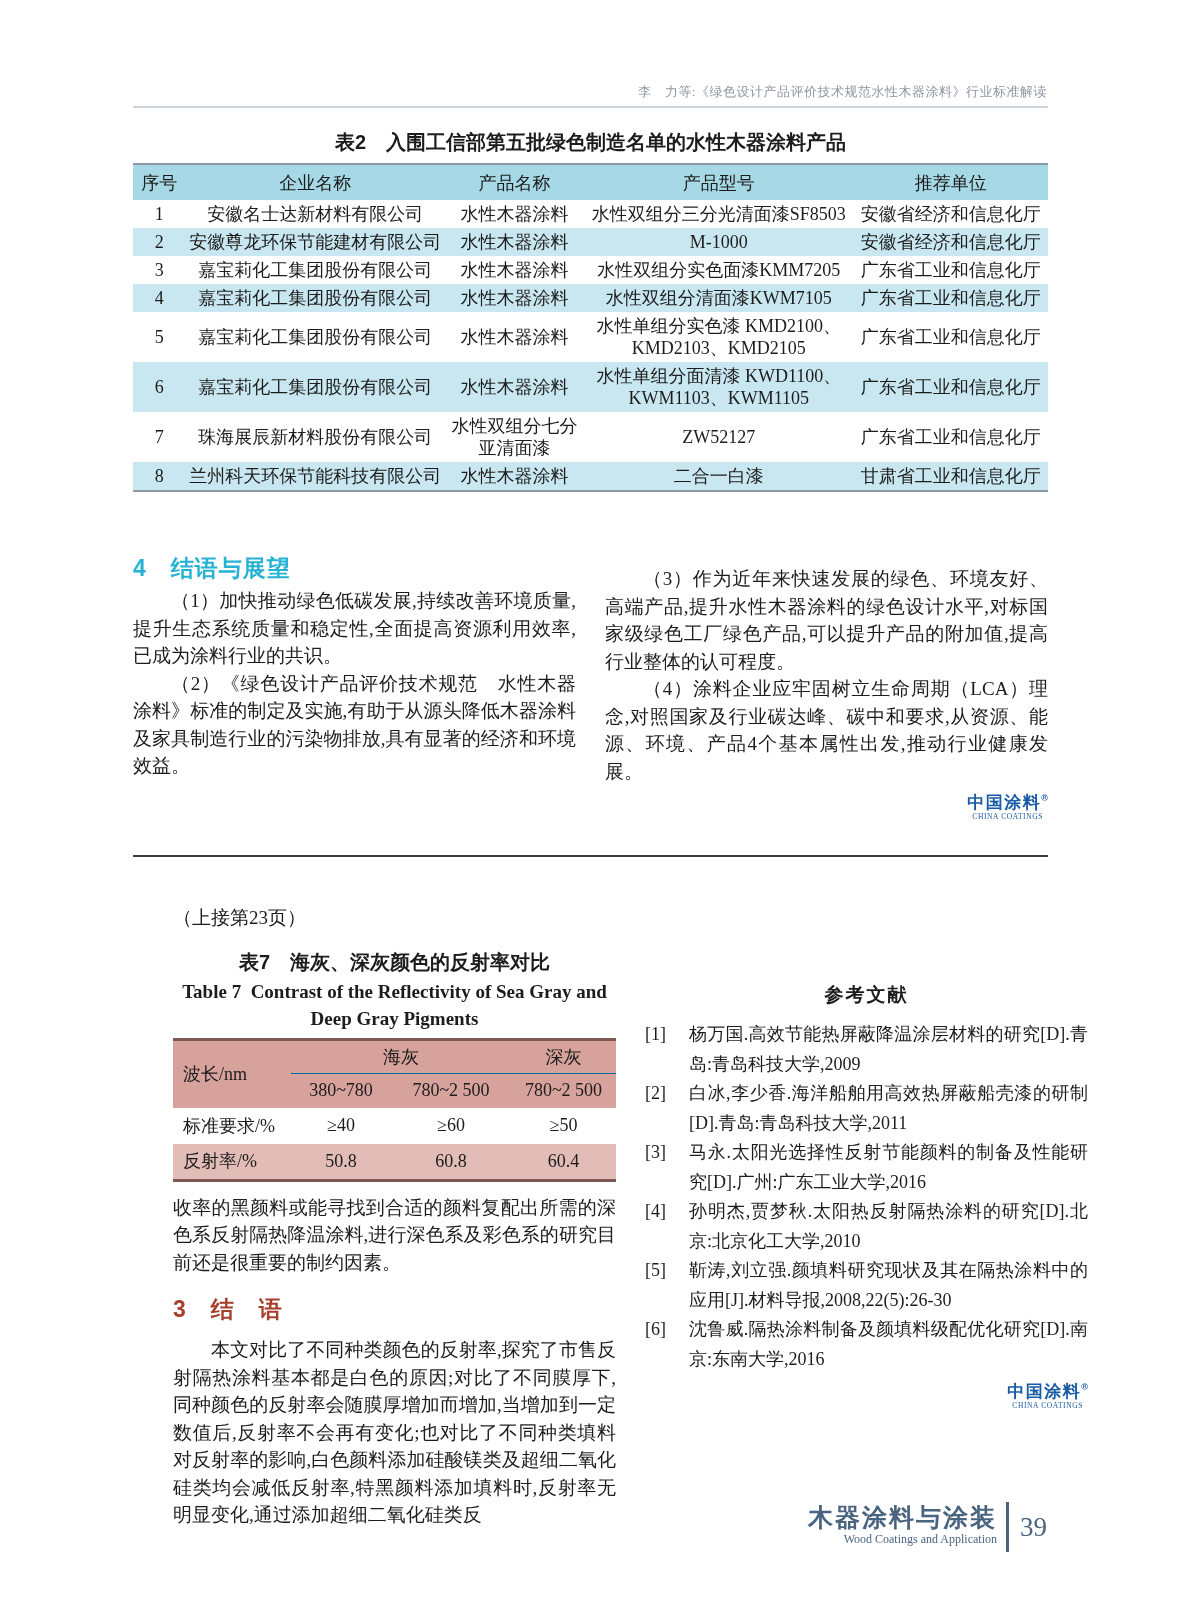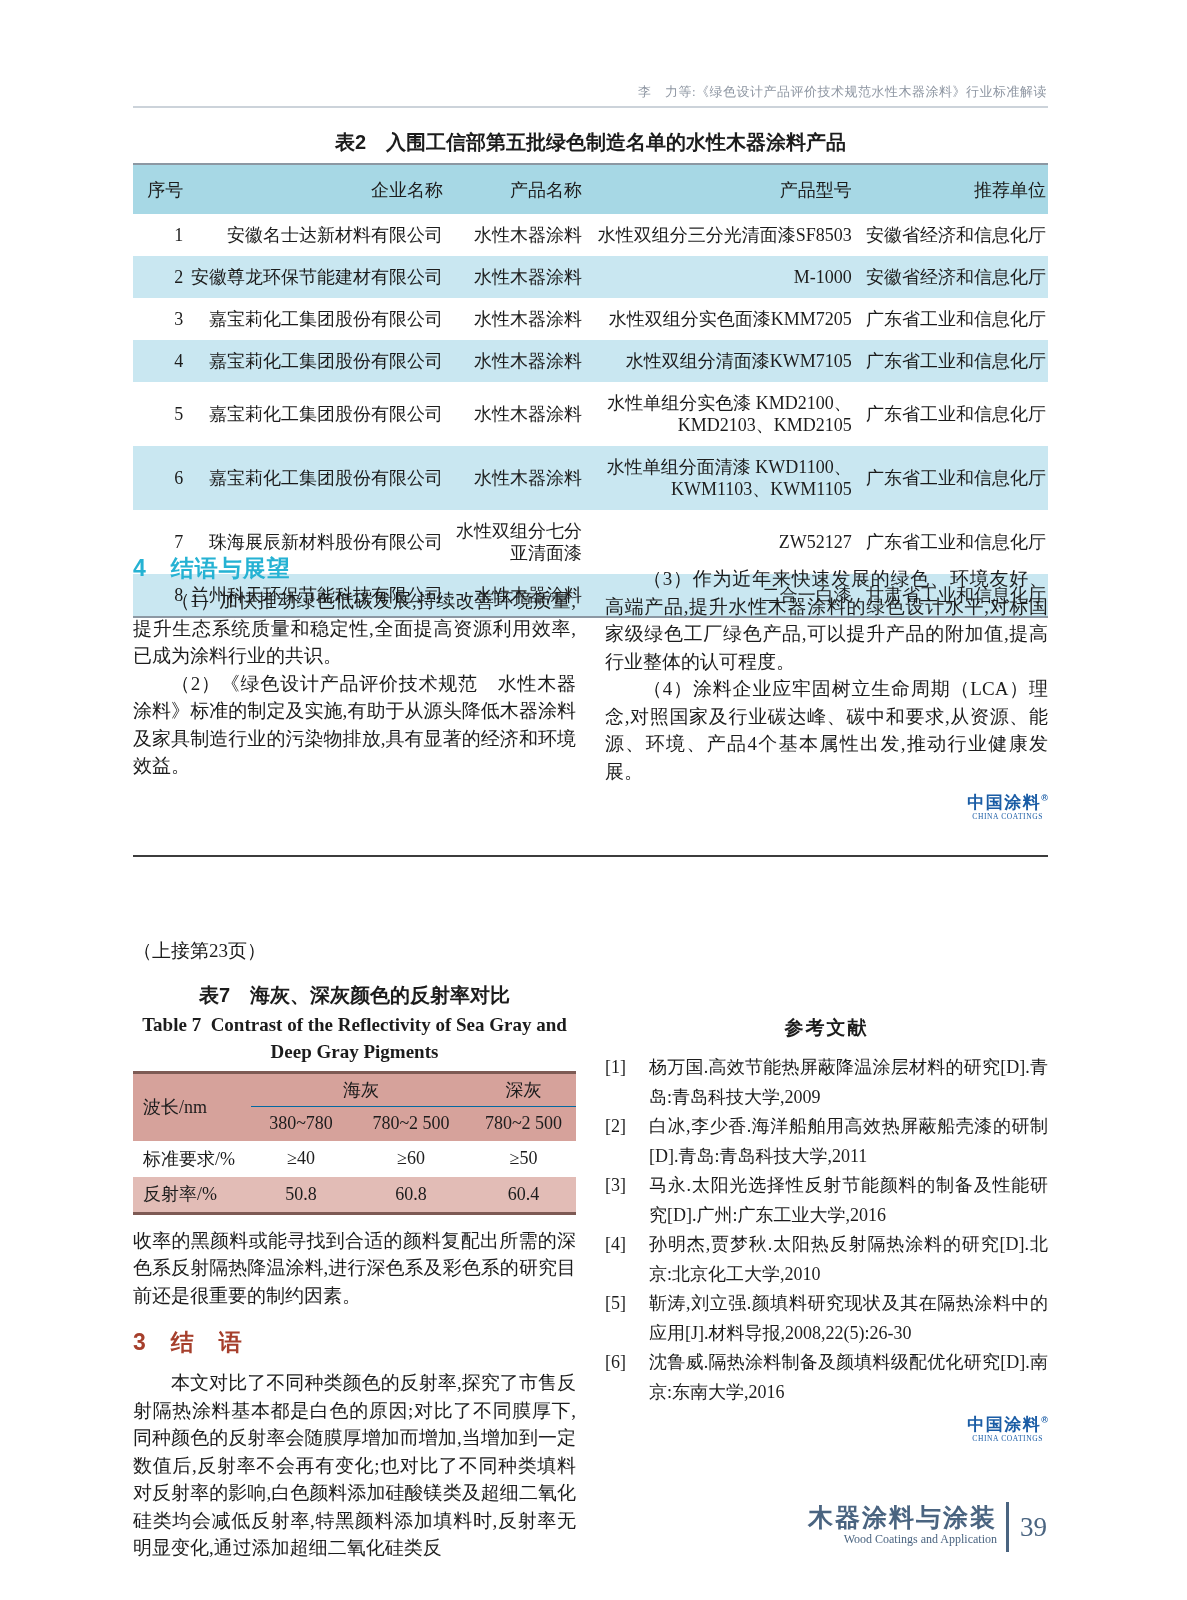--- a/index.html
+++ b/index.html
@@ -19,29 +19,29 @@
   .t-title-en { text-align:center; font-weight:bold; font-size:19px; line-height:27px; margin-top:4px; }
 
   
   .table2-block { position:absolute; left:133px; top:130px; width:915px; }
   table.t2 {
     width:100%; border-collapse:collapse; margin-top:9px;
     border-top:2px solid #8c98a3; border-bottom:2px solid #8c98a3;
     font-size:18px; table-layout:fixed;
   }
   .t2 th { font-weight:normal; height:29px; background:#a7d8e5; }
-  .t2 td, .t2 th { text-align:right; vertical-align:middle; line-height:22px; padding:10px 2px; }
+  .t2 td, .t2 th { text-align:center; vertical-align:middle; line-height:22px; padding:3px 2px; }
   .t2 tbody tr { height:28px; }
   .t2 tbody tr:nth-child(even) { background:#c9e7f1; }
 
   
   .cols { position:absolute; left:133px; width:915px; display:flex; gap:29px; }
   .cols .col { width:443px; }
   .upper { top:553px; }
-  .lower { top:937px; }
+  .lower { top:904px;margin-left:40px; }
   .cols p { font-size:19px; line-height:27.5px; text-align:justify; margin:0; }
   p.indent { text-indent:2em; }
   .pad-top-sm { padding-top:12px; }
   .pad-top-lg { padding-top:52px; }
   .h-cyan {
     font-family:"Liberation Sans","DejaVu Sans",sans-serif; color:#25b2d3;
     font-size:23px; line-height:30px; margin:0 0 4px 0; letter-spacing:1px; font-weight:bold;
   }
   .h-red {
     font-family:"Liberation Sans","DejaVu Sans",sans-serif; color:#a63f2c;

